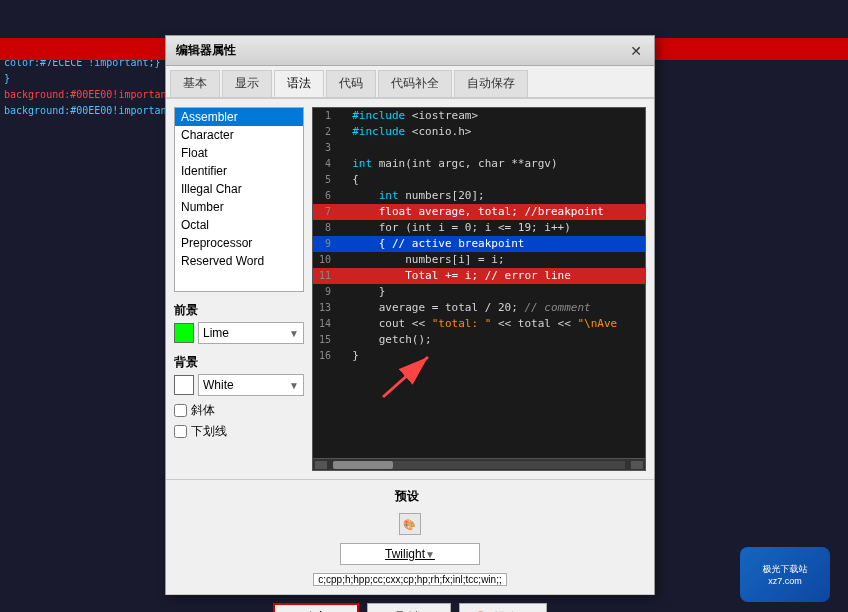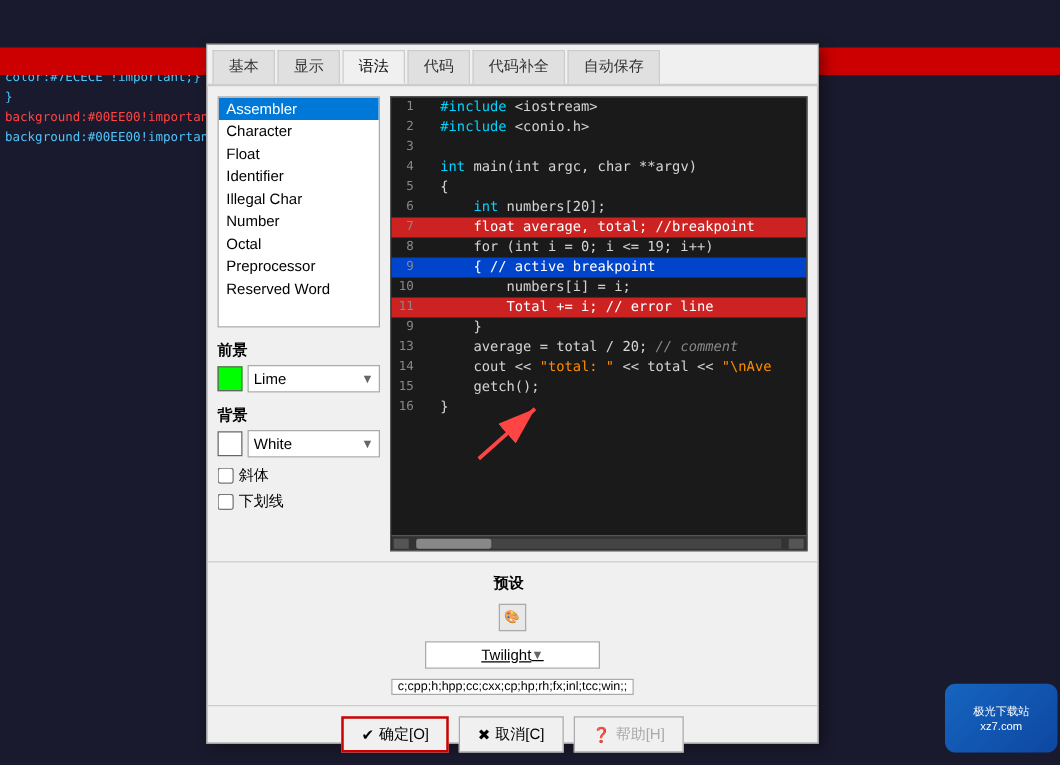--- a/index.html
+++ b/index.html
@@ -29,21 +29,21 @@
       left: 0;
       width: 848px;
       height: 22px;
       background: #cc0000;
     }
 
     
     .watermark {
       position: absolute;
       bottom: 10px;
-      right: 2px;
+      right: 18px;
       width: 90px;
       height: 55px;
       background: linear-gradient(135deg, #1565c0, #0d47a1);
       border-radius: 8px;
       display: flex;
       align-items: center;
       justify-content: center;
       z-index: 0;
     }
 
@@ -393,20 +393,24 @@
 </div>
 
 <div class="red-bar"></div>
 
 <div class="watermark">
   <span style="color:white;font-size:9px;text-align:center;">极光下载站<br>xz7.com</span>
 </div>
 
 <div class="dialog-overlay">
 
+  <div class="dialog-titlebar">
+    <span class="dialog-title">编辑器属性</span>
+    <button class="dialog-close">✕</button>
+  </div>
 
   <div class="tab-bar">
     <div class="tab">基本</div>
     <div class="tab">显示</div>
     <div class="tab active">语法</div>
     <div class="tab">代码</div>
     <div class="tab">代码补全</div>
     <div class="tab">自动保存</div>
   </div>
 

